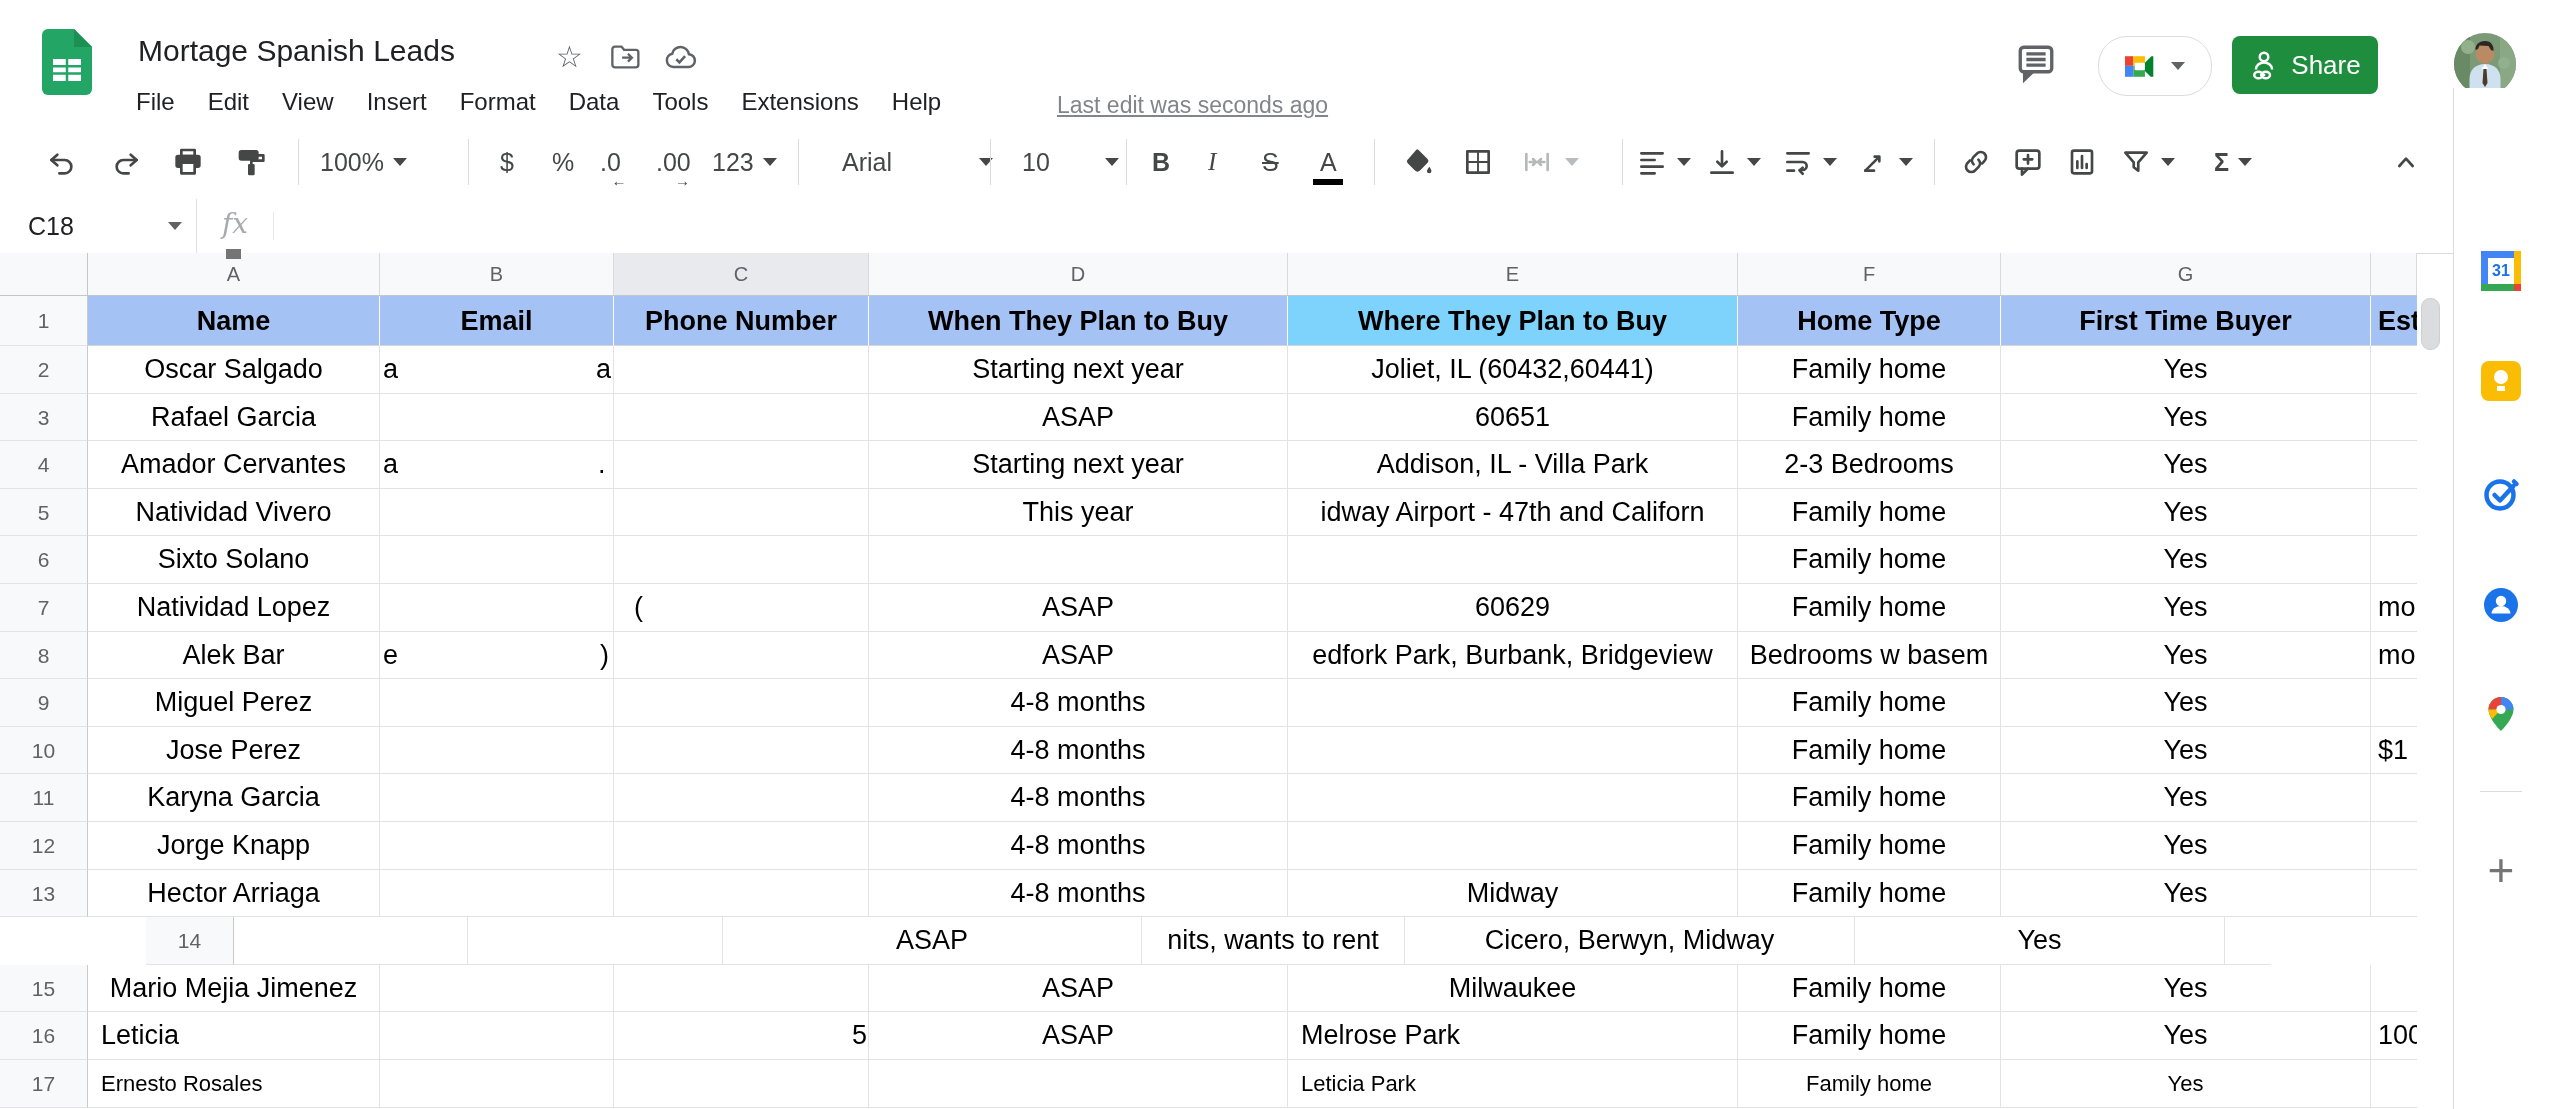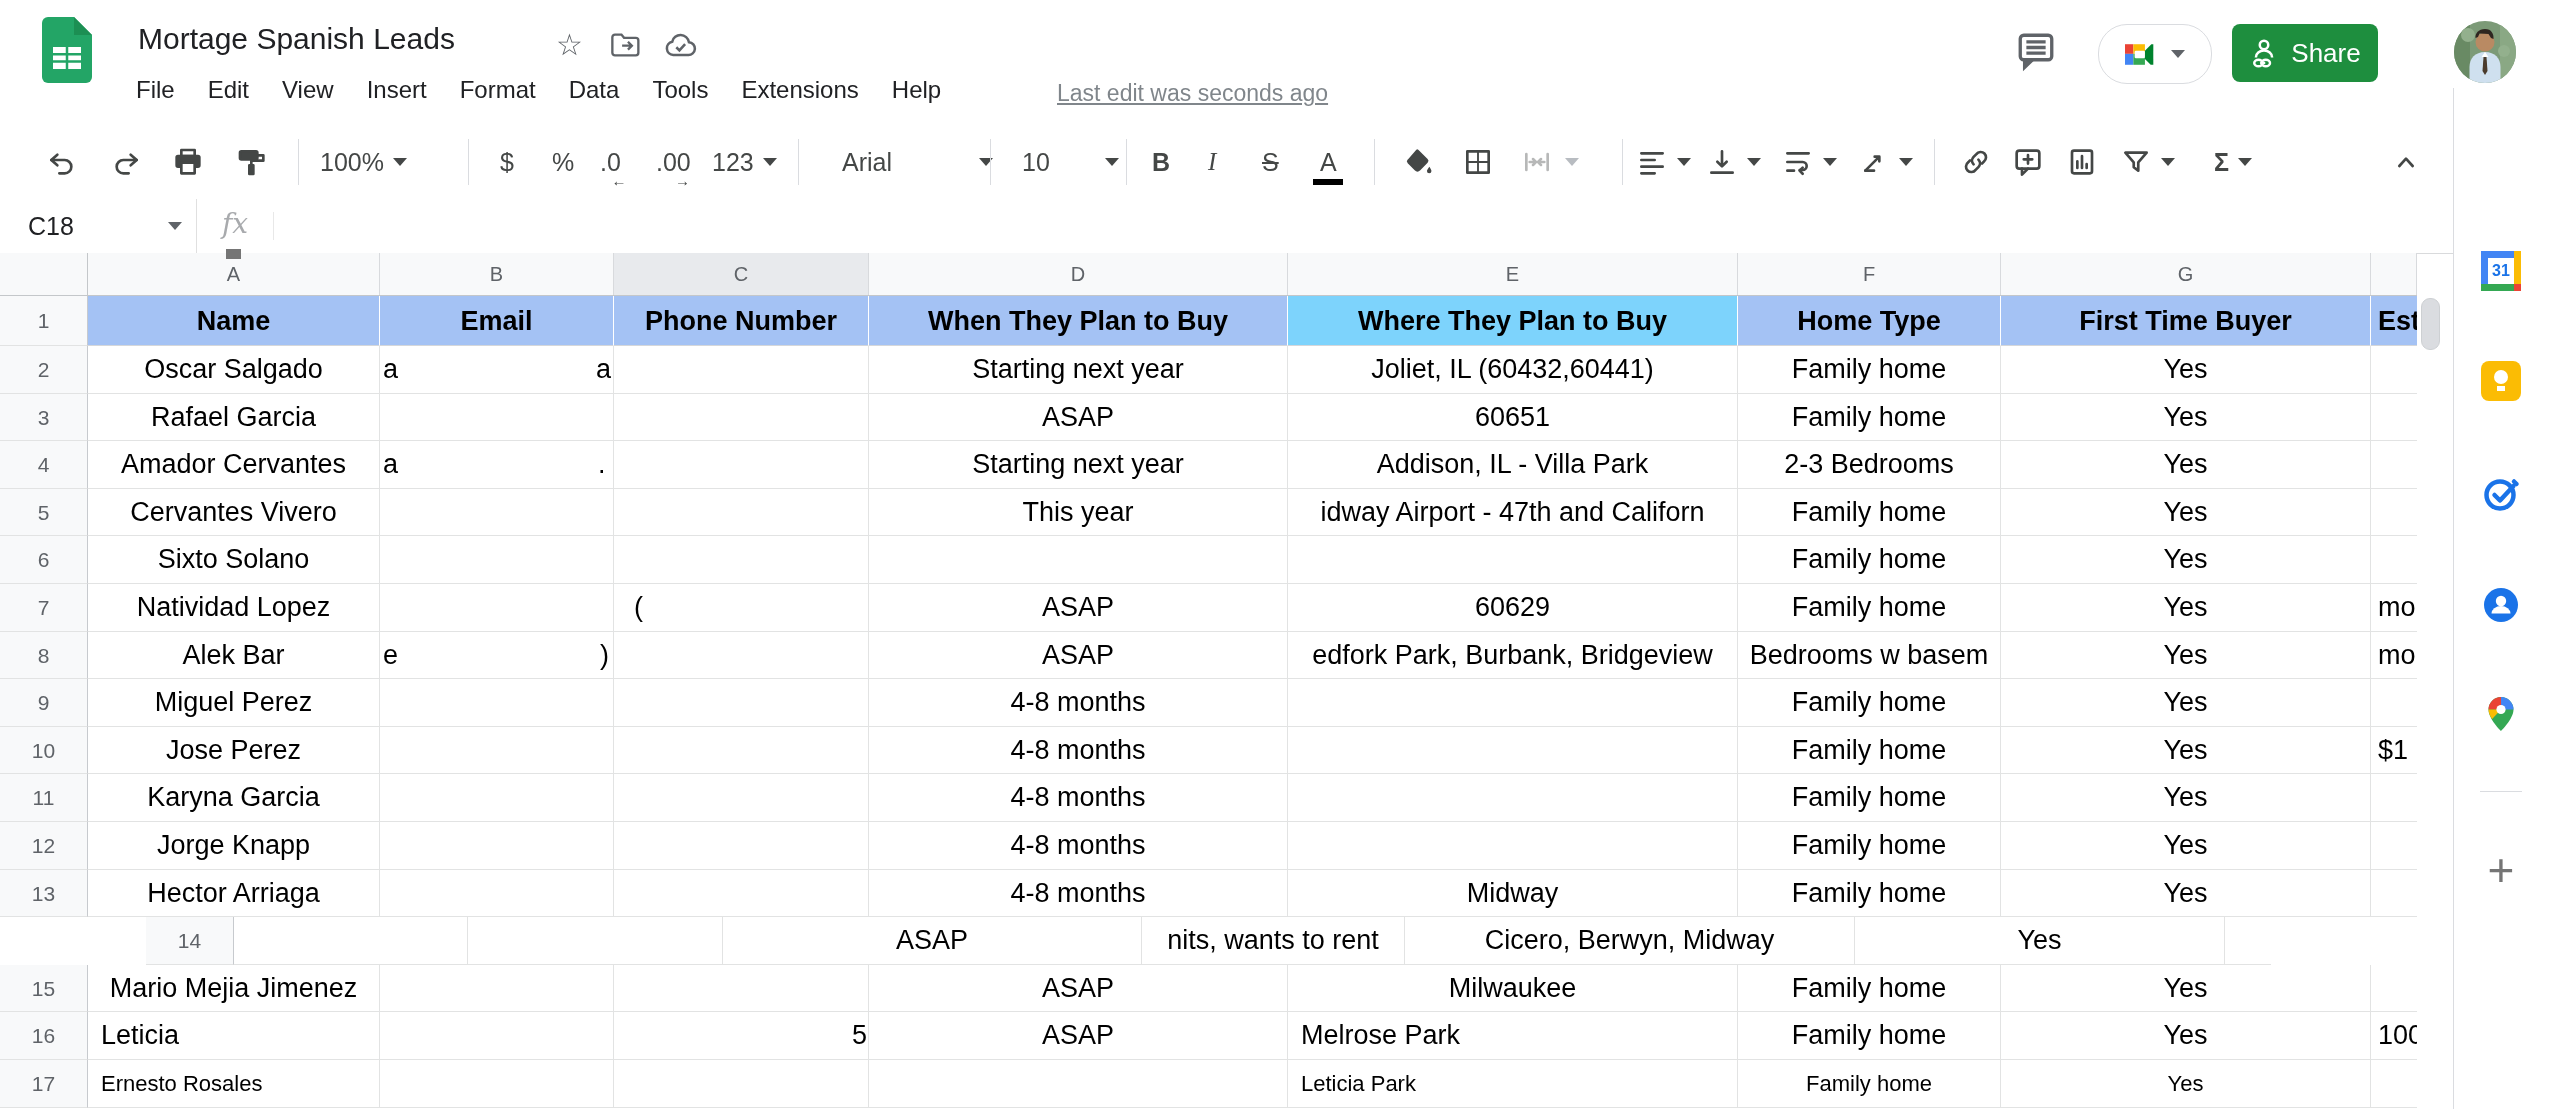--- a/index.html
+++ b/index.html
@@ -1,21 +1,21 @@
 <!DOCTYPE html>
 <html><head>
 <meta charset="utf-8">
 <style>
   html,body{margin:0;padding:0}
   body{width:2549px;height:1109px;overflow:hidden;background:#fff;
        font-family:"Liberation Sans","DejaVu Sans",sans-serif;color:#202124;position:relative}
   svg{display:block}
 
   
-  #topbar{position:absolute;left:0;top:4px;width:2546px;height:125px;background:#fff}
+  #topbar{position:absolute;left:0;top:16px;width:2546px;height:125px;background:#fff}
   #logo{position:absolute;left:42px;top:13px;width:50px;height:66px}
   #doc-title{position:absolute;left:138px;top:18px;font-size:30px;color:#202124;white-space:nowrap}
   .tbicon{position:absolute;top:24px;color:#5f6368;font-size:30px;line-height:34px}
   #menubar{position:absolute;left:136px;top:72px;display:flex;gap:33px;font-size:24px;color:#202124}
   .menu-item{white-space:nowrap;cursor:default}
   #last-edit{position:absolute;left:1057px;top:76px;font-size:23px;color:#80868b;text-decoration:underline;white-space:nowrap}
   #comment-btn{position:absolute;left:2015px;top:26px}
   #meet-btn{position:absolute;left:2098px;top:20px;width:112px;height:58px;border:1.5px solid #dadce0;border-radius:29px;display:flex;align-items:center;justify-content:center;gap:10px;background:#fff}
   #share-btn{position:absolute;left:2232px;top:20px;width:146px;height:58px;border-radius:8px;display:flex;align-items:center;justify-content:center;gap:12px;color:#fff;font-size:26px;font-weight:500}
   #avatar{position:absolute;left:2454px;top:17px;width:62px;height:62px;border-radius:50%;overflow:hidden}
@@ -423,21 +423,21 @@
       <div class="cell" style="width: 419px; line-height: 47.6px;">Starting next year</div>
       <div class="cell" style="width: 450px; line-height: 47.6px;">Addison, IL - Villa Park</div>
       <div class="cell" style="width: 263px; line-height: 47.6px;">2-3 Bedrooms</div>
       <div class="cell" style="width: 370px; line-height: 47.6px;">Yes</div>
       <div class="cell hc" style="width: 46px; line-height: 47.6px;"></div>
       <span class="frag" style="left: 383px; line-height: 47.6px;">a</span>
       <span class="frag" style="left: 598px; line-height: 47.6px;">.</span>
     </div>
     <div class="grow" style="height: 47.6px;">
       <div class="gut" style="line-height: 47.6px;">5</div>
-      <div class="cell" style="width: 292px; line-height: 47.6px;">Cervantes Vivero</div>
+      <div class="cell" style="width: 292px; line-height: 47.6px;">Natividad Vivero</div>
       <div class="cell" style="width: 234px; line-height: 47.6px;"></div>
       <div class="cell" style="width: 255px; line-height: 47.6px;"></div>
       <div class="cell" style="width: 419px; line-height: 47.6px;">This year</div>
       <div class="cell" style="width: 450px; line-height: 47.6px;">idway Airport - 47th and Californ</div>
       <div class="cell" style="width: 263px; line-height: 47.6px;">Family home</div>
       <div class="cell" style="width: 370px; line-height: 47.6px;">Yes</div>
       <div class="cell hc" style="width: 46px; line-height: 47.6px;"></div>
     </div>
     <div class="grow" style="height: 47.6px;">
       <div class="gut" style="line-height: 47.6px;">6</div>

